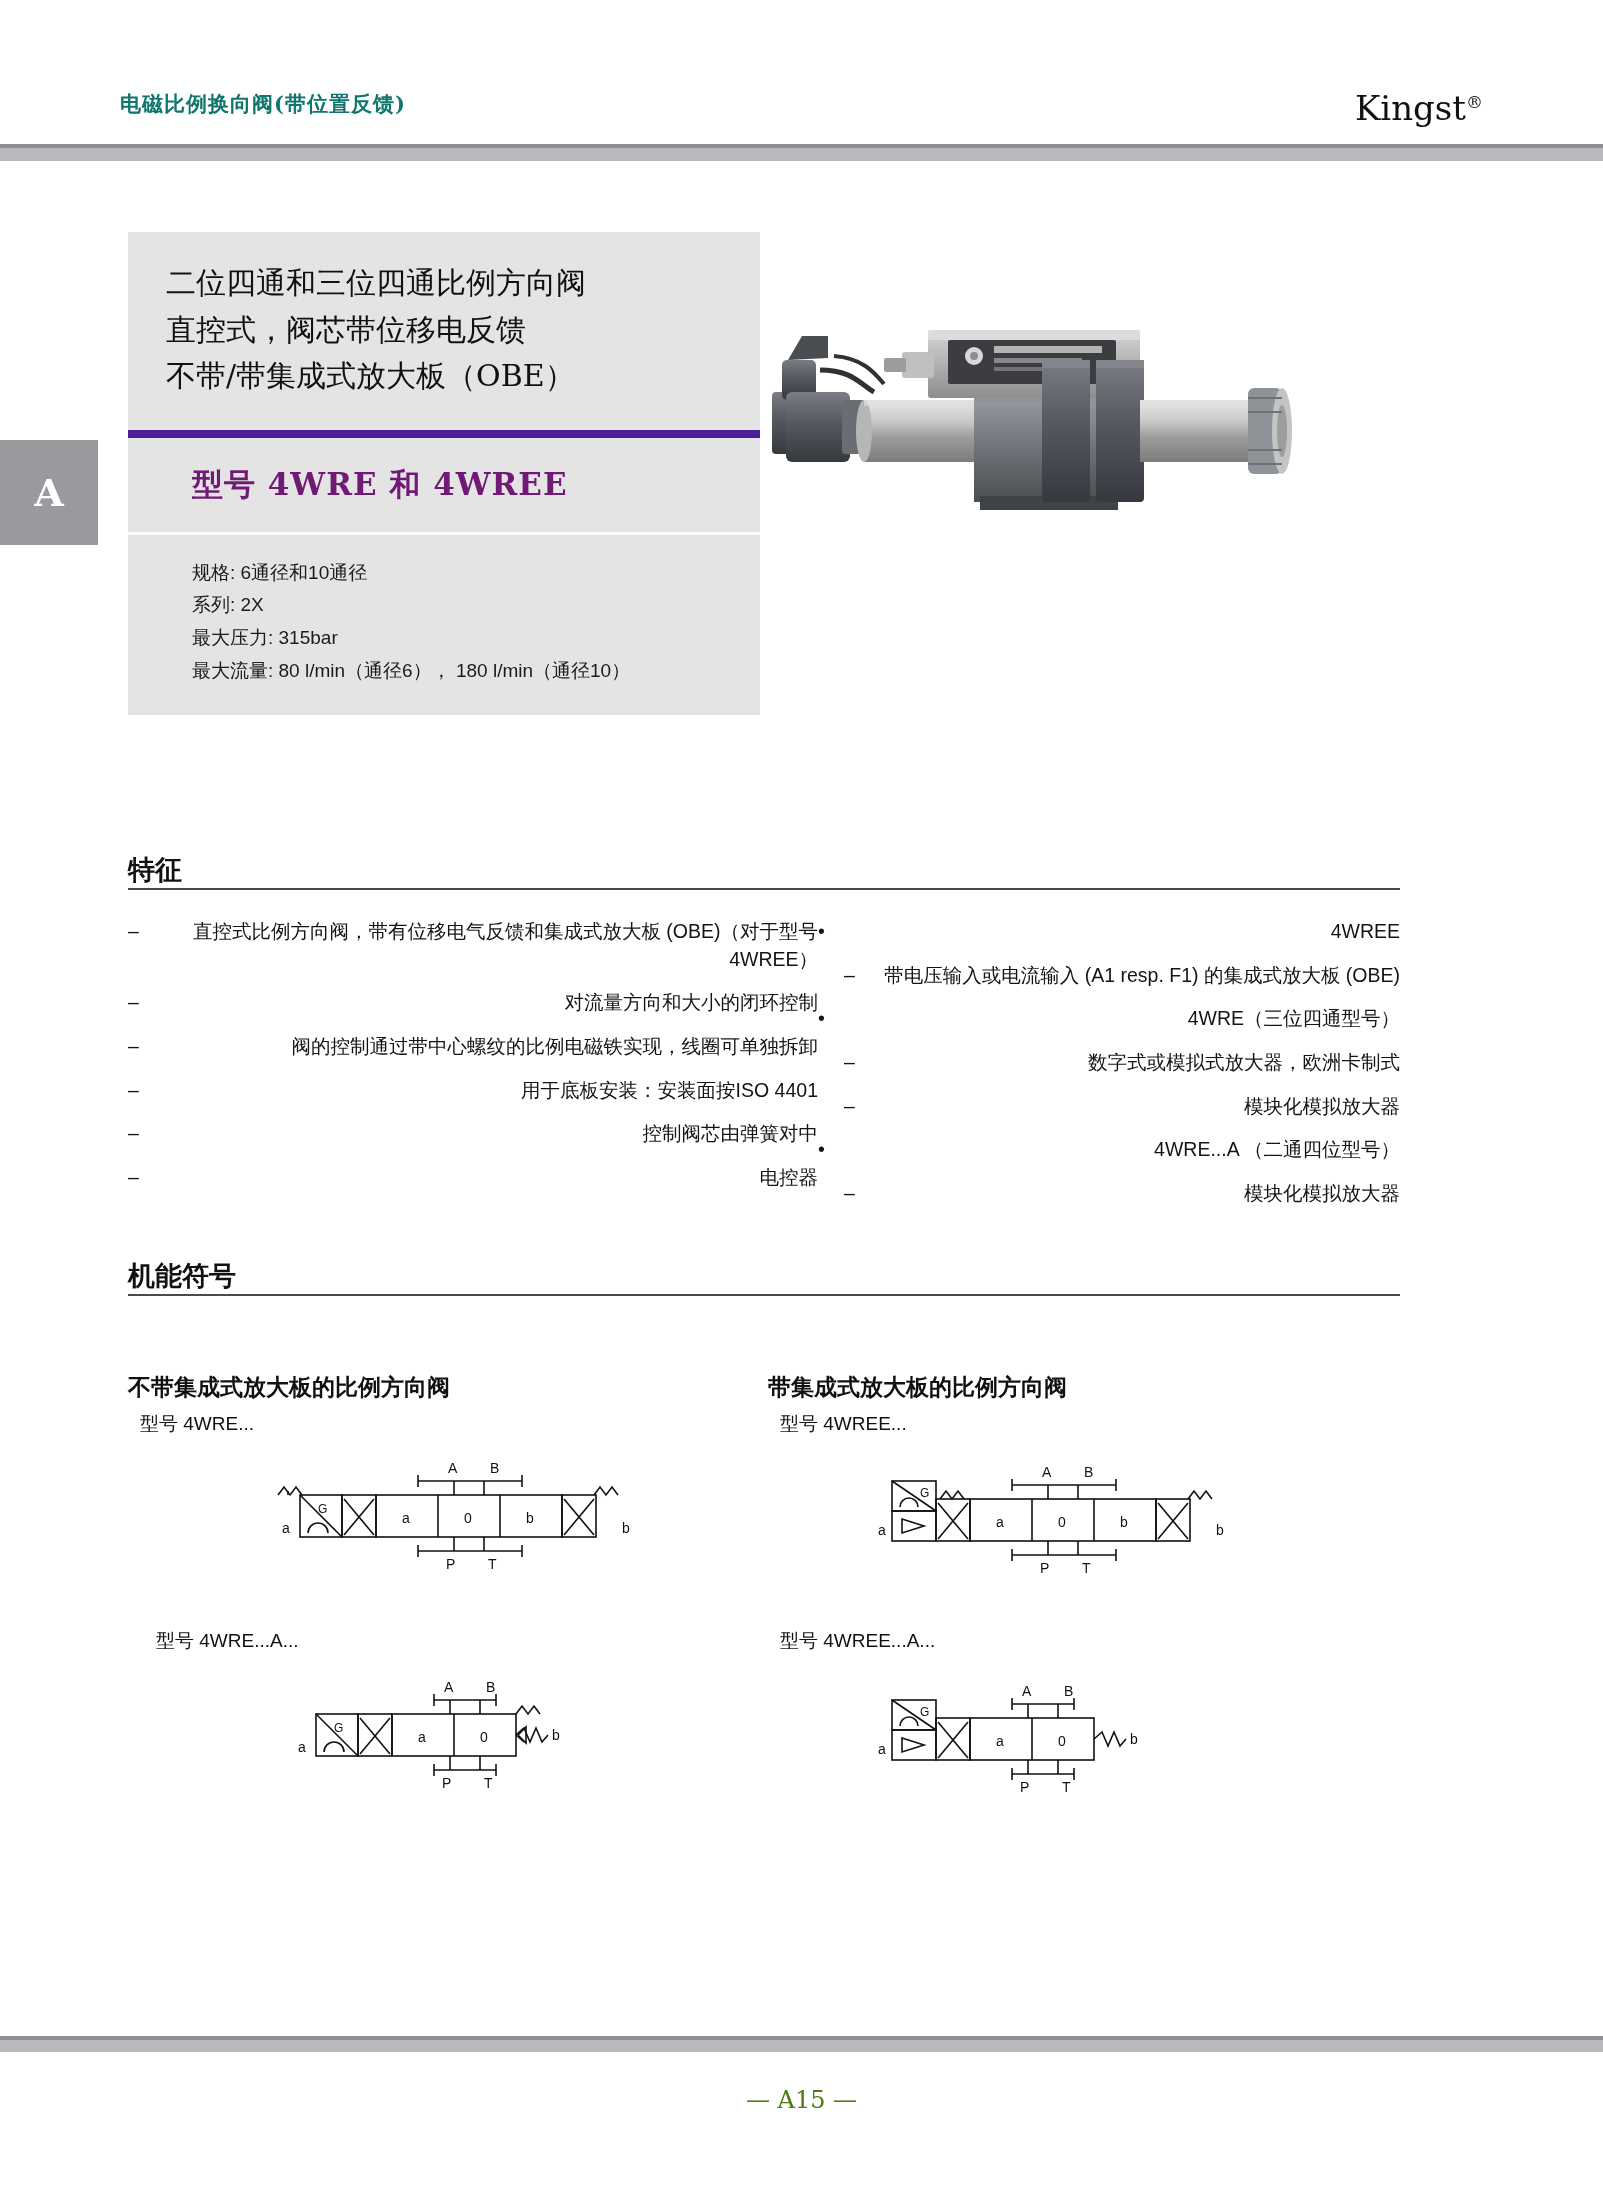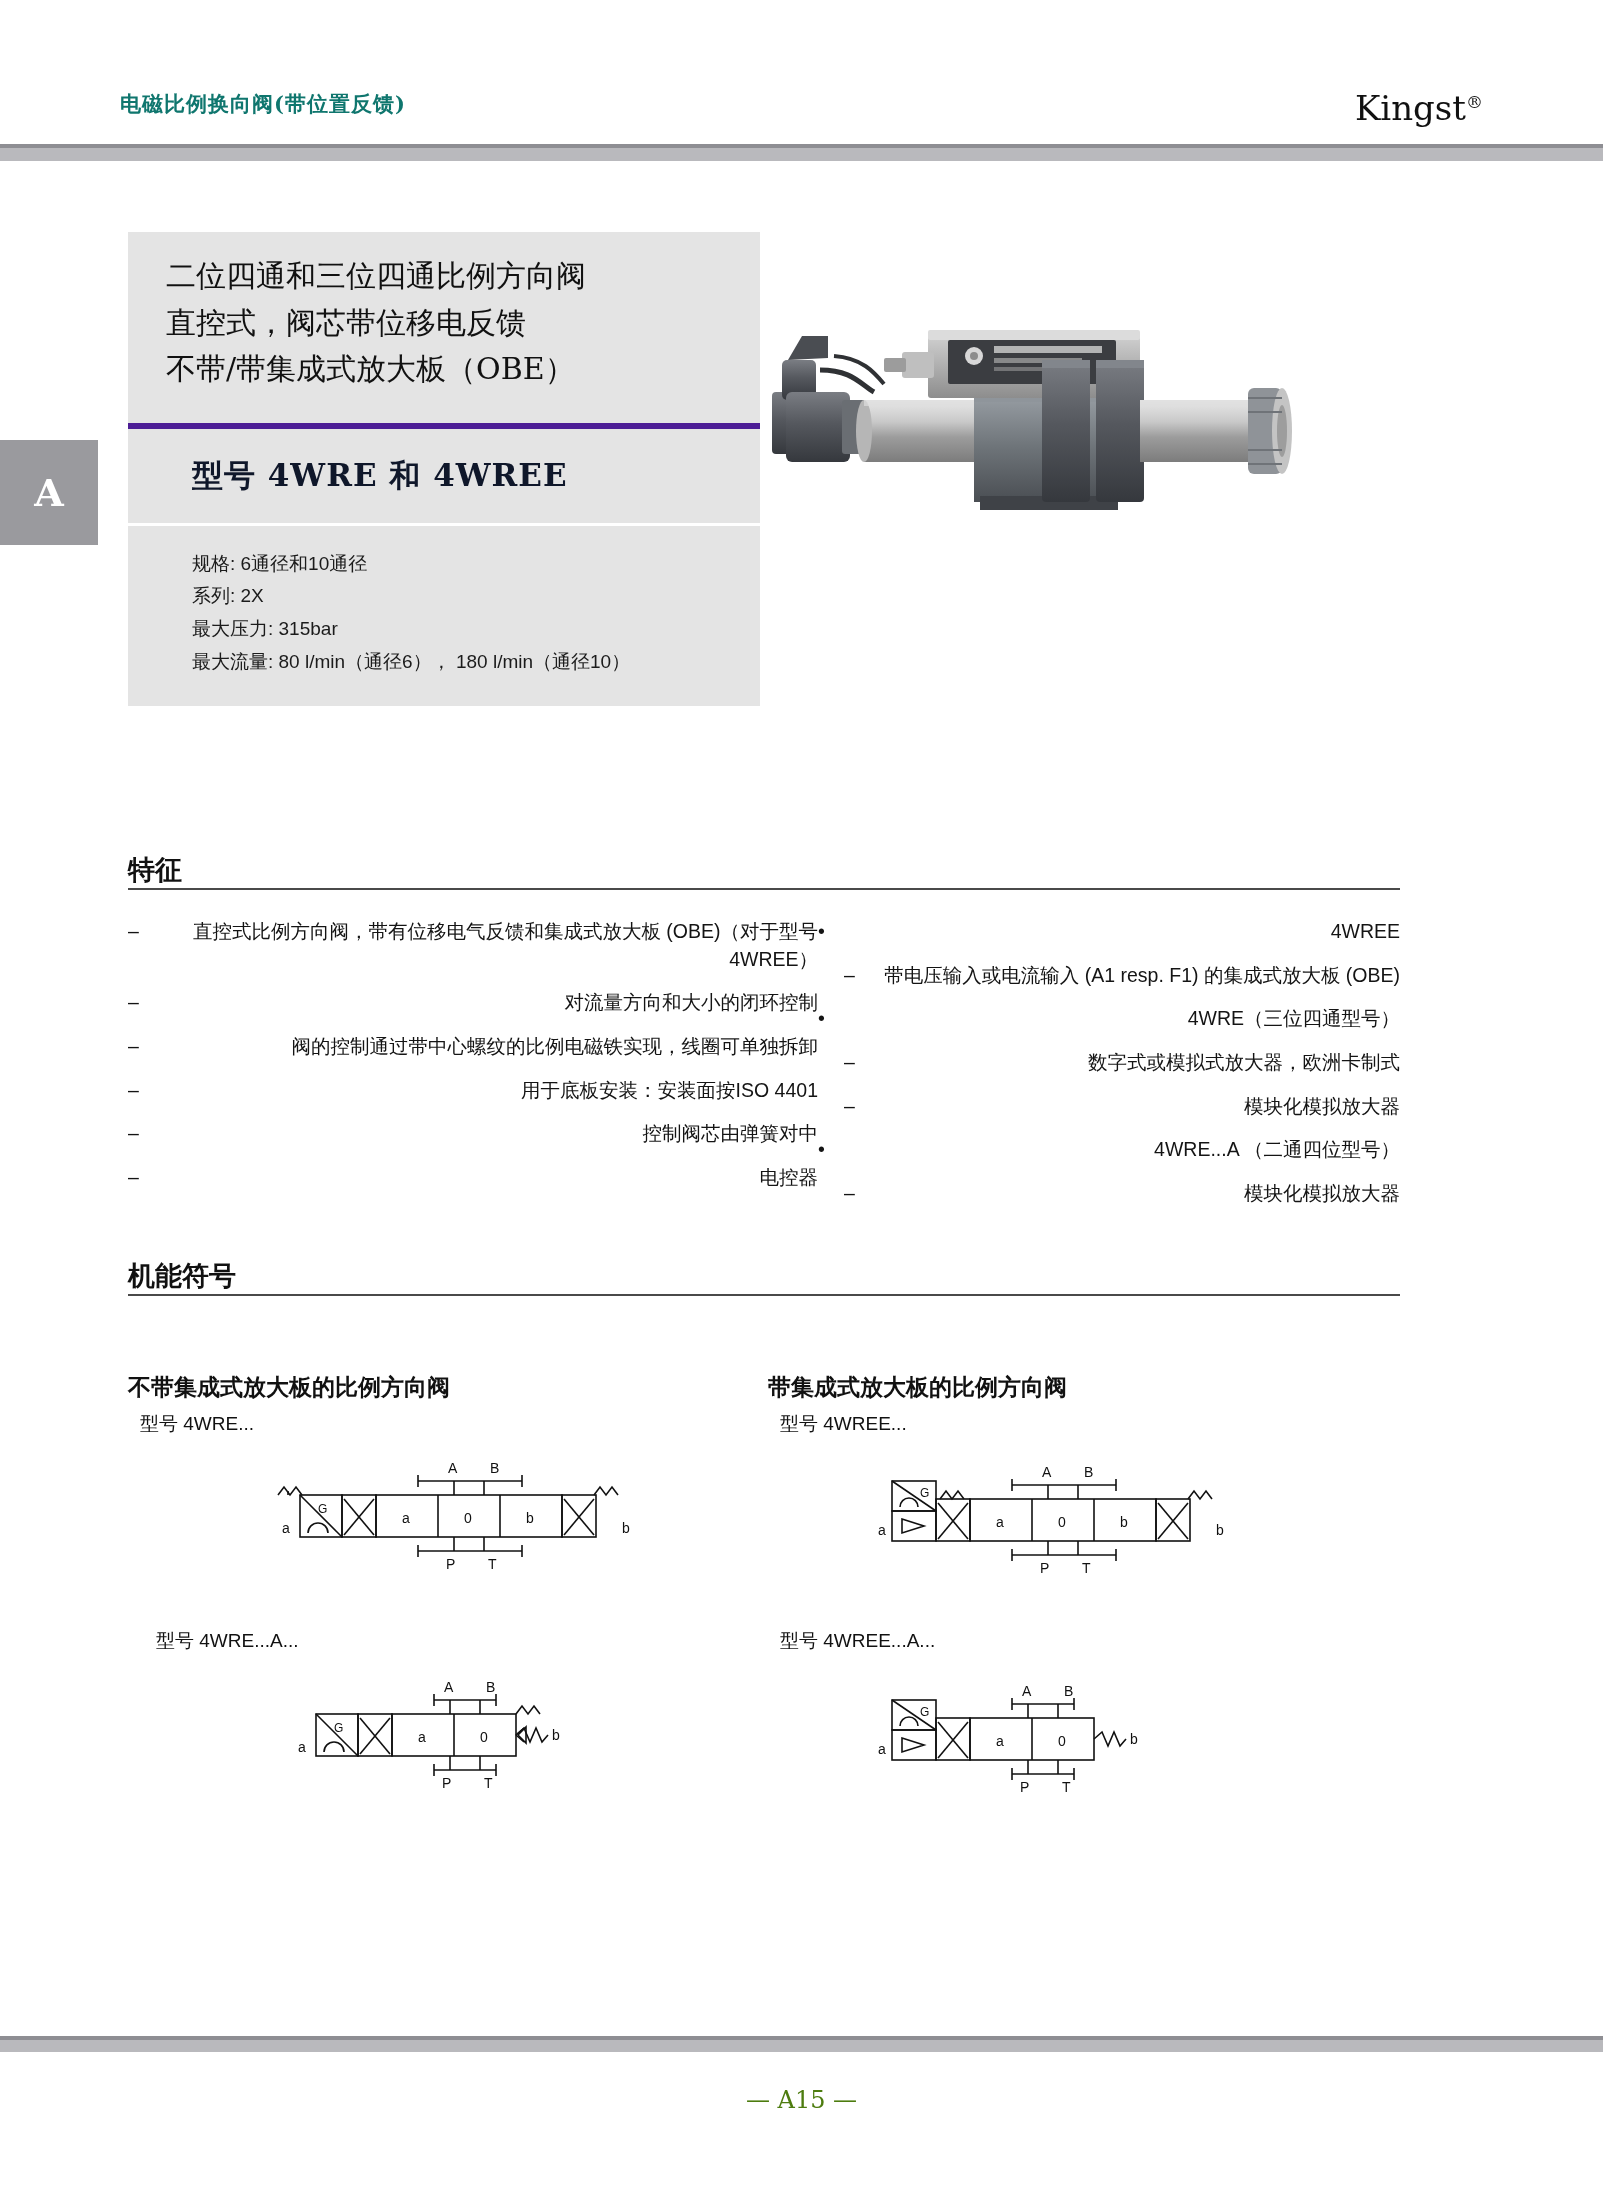--- a/index.html
+++ b/index.html
@@ -88,38 +88,38 @@
 
   
   .titlebox {
     position: absolute;
     left: 128px;
     top: 232px;
     width: 632px;
     background: #e4e4e4;
   }
   .titlebox .tb-main {
-    padding: 21px 30px 30px 38px;
-    border-bottom: 6px solid #4c1d95;
+    padding: 28px 30px 30px 38px;
+    border-bottom: 8px solid #4c1d95;
   }
   .titlebox .tb-main div {
     font-family: "DejaVu Serif", serif;
     font-size: 30px;
     line-height: 1.55;
     color: #111;
     white-space: nowrap;
   }
   .titlebox .tb-model {
     padding: 26px 30px 26px 64px;
     border-bottom: 3px solid #ffffff;
     font-family: "DejaVu Serif", serif;
     font-size: 31px;
     font-weight: bold;
     letter-spacing: 1px;
-    color: #0f172a;
+    color: #701a75;
     white-space: nowrap;
   }
   .titlebox .tb-specs {
     padding: 22px 5px 28px 64px;
   }
   .titlebox .tb-specs div {
     font-size: 19px;
     line-height: 1.72;
     color: #1b1b1b;
     white-space: nowrap;

